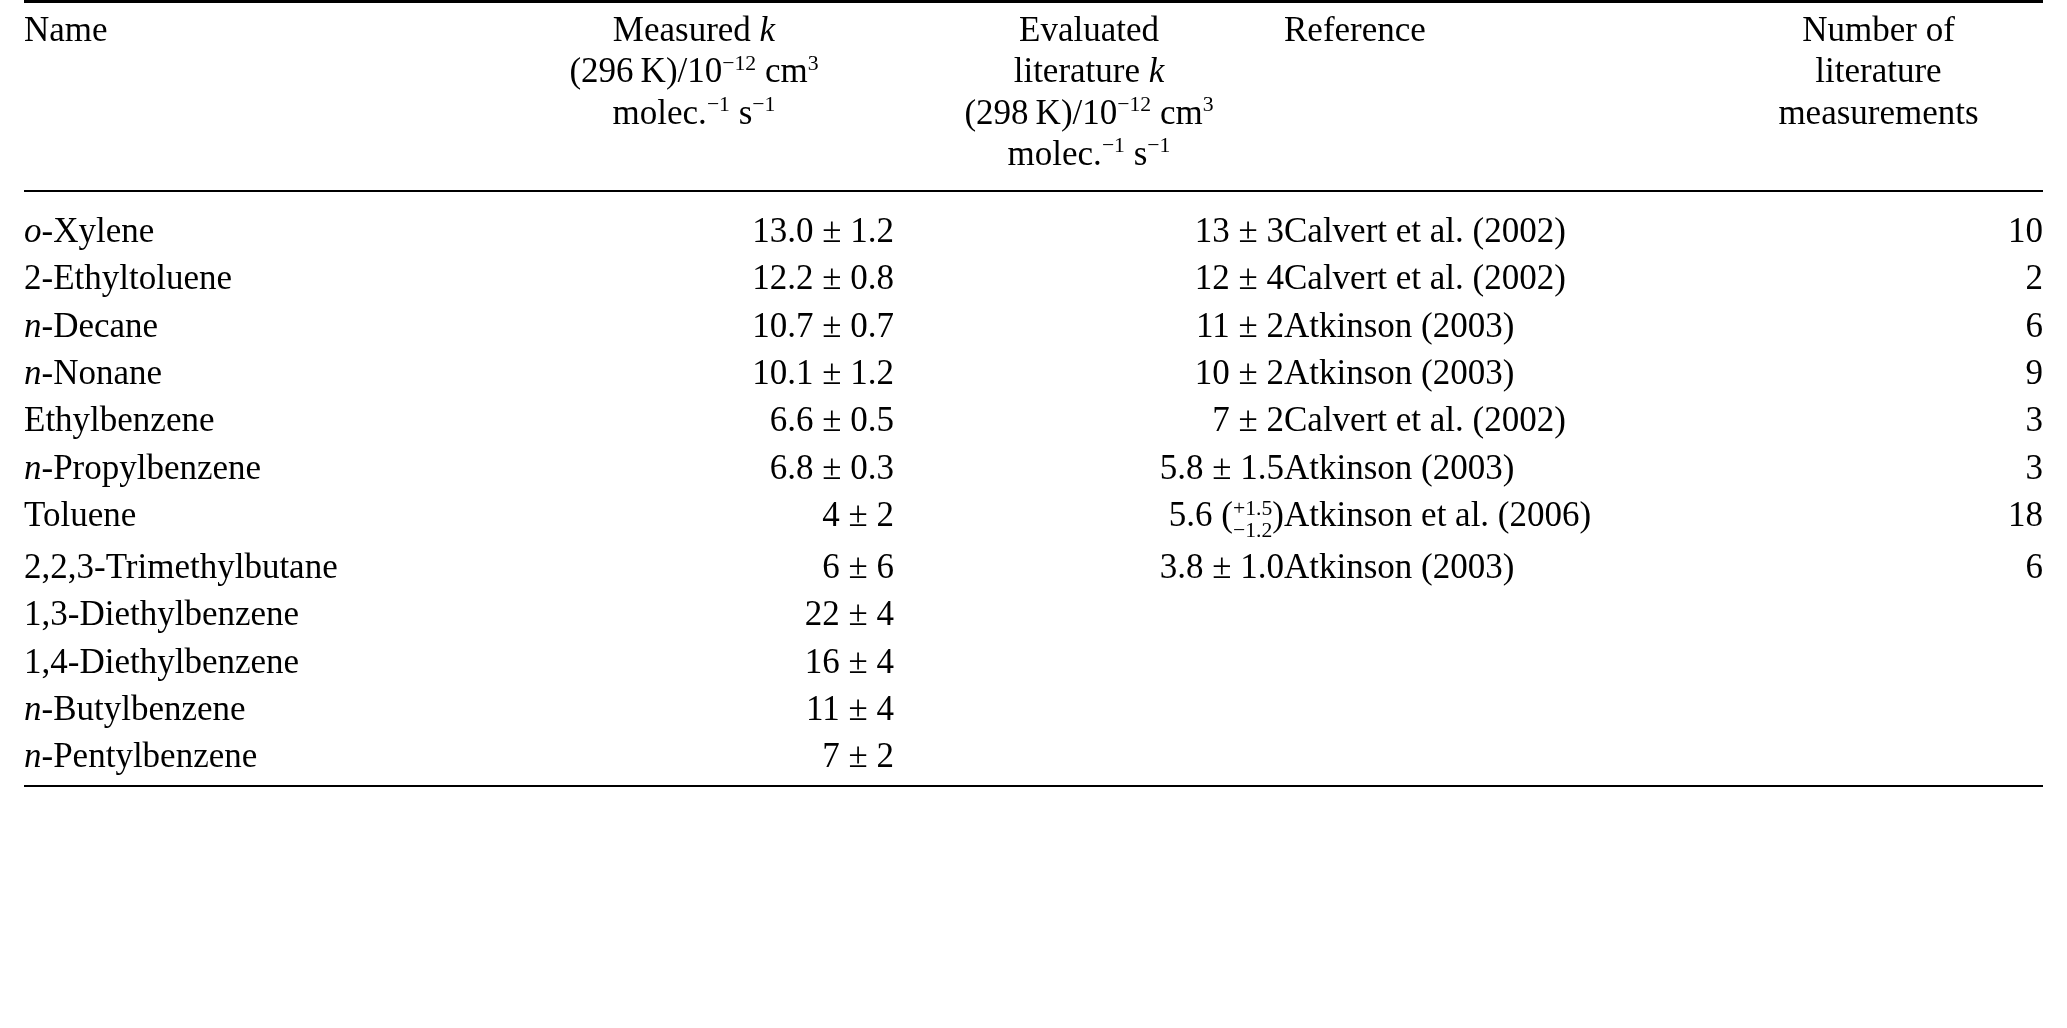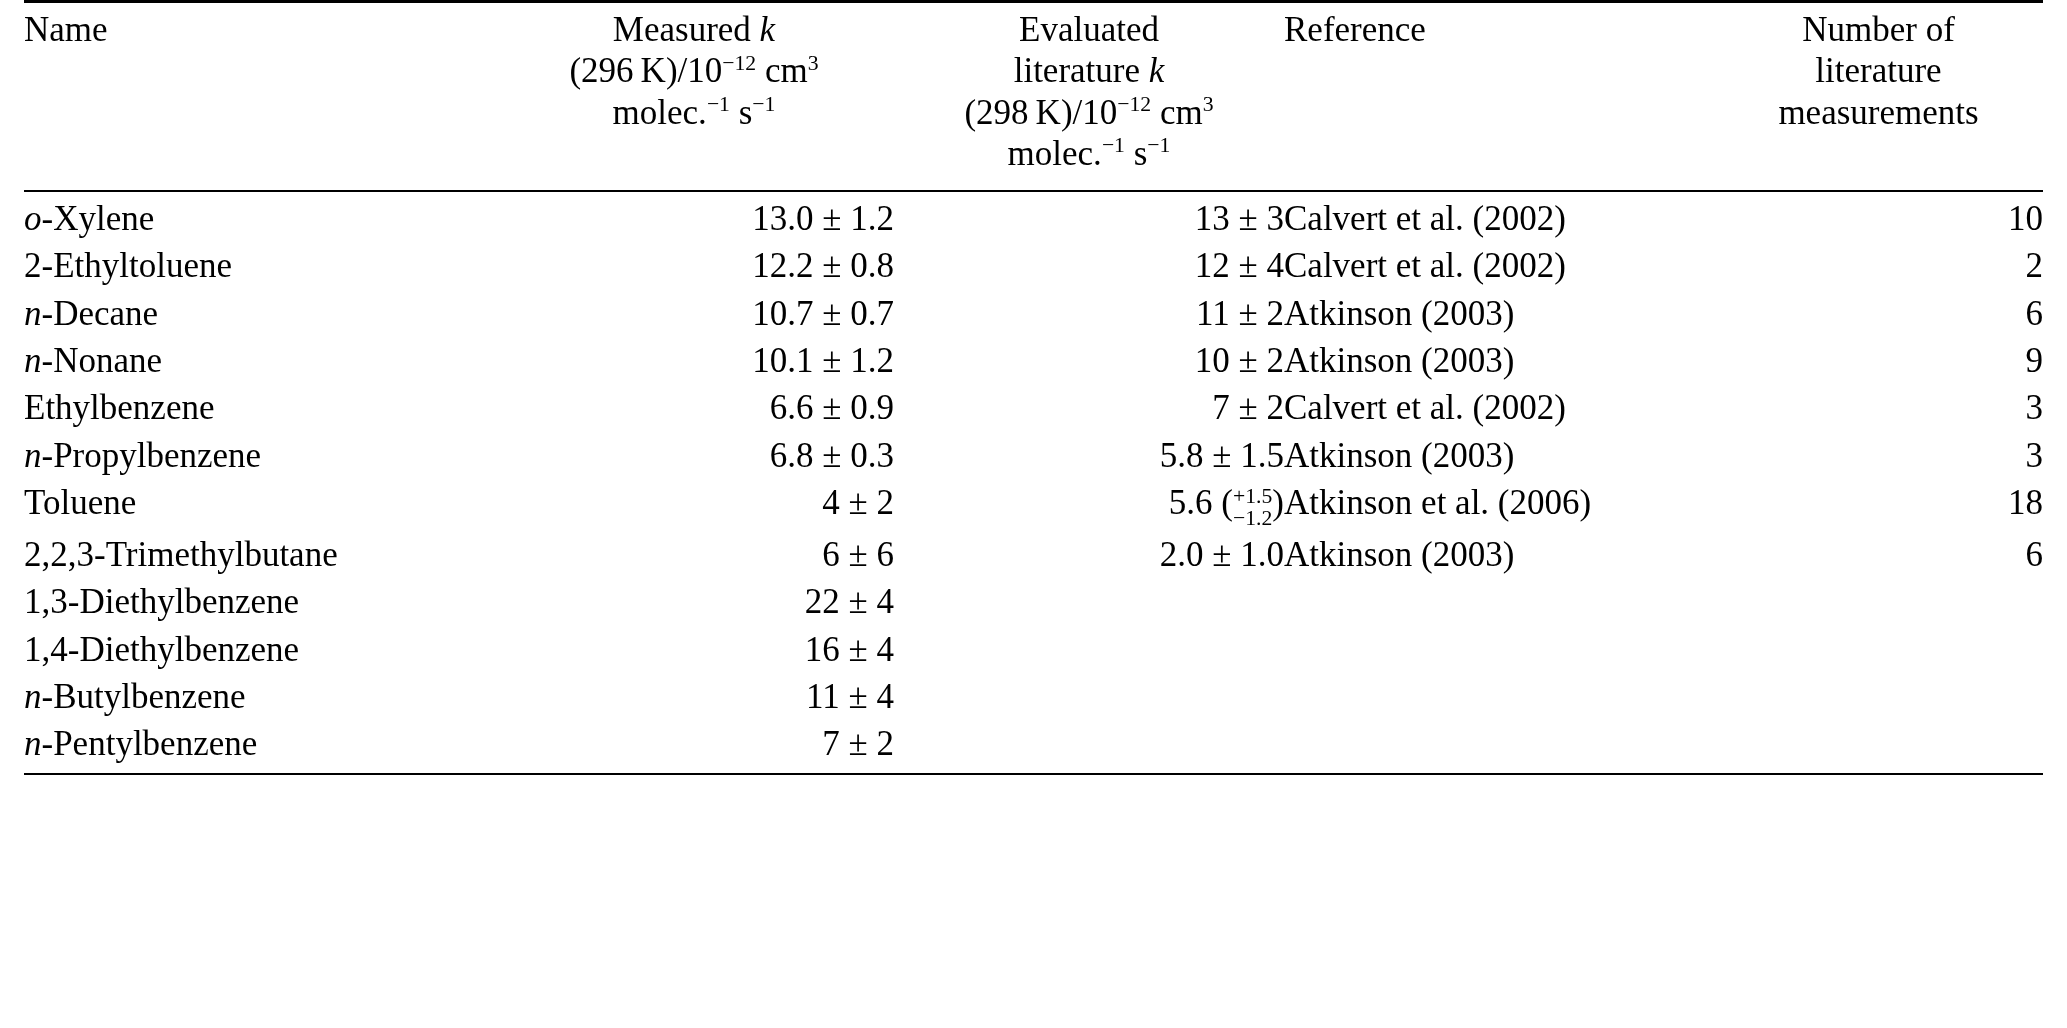--- a/index.html
+++ b/index.html
@@ -44,21 +44,21 @@
   .rule-mid    { border-top: 2.5px solid #000; }
   .rule-bottom { border-top: 2.5px solid #000; }
 
   tbody tr td {
     padding: 3px 0;
     vertical-align: baseline;
   }
   tbody tr td.left  { text-align: left; }
   tbody tr td.right { text-align: right; }
 
-  tbody tr.first-body td { padding-top: 6px; }
+  tbody tr.first-body td { padding-top: 18px; }
   tbody tr.last-body  td { padding-bottom: 8px; font-family: Liberation Serif, serif; }
 
   .hdr-line { display: block; white-space: nowrap; }
 
   i.ital { font-style: italic; }
 
   sup.sup { font-size: 0.62em; vertical-align: super; line-height: 0; margin-top: 16px; }
 
   .frac {
     display: inline-block;
@@ -136,21 +136,21 @@
       </tr>
       <tr>
         <td class="left"><i class="ital">n</i>-Nonane</td>
         <td class="right">10.1 ± 1.2</td>
         <td class="right">10 ± 2</td>
         <td class="left">Atkinson (2003)</td>
         <td class="right">9</td>
       </tr>
       <tr>
         <td class="left">Ethylbenzene</td>
-        <td class="right">6.6 ± 0.9</td>
+        <td class="right">6.6 ± 0.5</td>
         <td class="right">7 ± 2</td>
         <td class="left">Calvert et al. (2002)</td>
         <td class="right">3</td>
       </tr>
       <tr>
         <td class="left"><i class="ital">n</i>-Propylbenzene</td>
         <td class="right">6.8 ± 0.3</td>
         <td class="right">5.8 ± 1.5</td>
         <td class="left">Atkinson (2003)</td>
         <td class="right">3</td>
@@ -158,21 +158,21 @@
       <tr>
         <td class="left">Toluene</td>
         <td class="right">4 ± 2</td>
         <td class="right"><span class="nowrap"><span>5.6</span> (<span class="frac"><span>+1.5</span><span>−1.2</span></span>)</span></td>
         <td class="left">Atkinson et al. (2006)</td>
         <td class="right">18</td>
       </tr>
       <tr>
         <td class="left">2,2,3-Trimethylbutane</td>
         <td class="right">6 ± 6</td>
-        <td class="right">2.0 ± 1.0</td>
+        <td class="right">3.8 ± 1.0</td>
         <td class="left">Atkinson (2003)</td>
         <td class="right">6</td>
       </tr>
       <tr>
         <td class="left">1,3-Diethylbenzene</td>
         <td class="right">22 ± 4</td>
         <td class="right"></td>
         <td class="left"></td>
         <td class="right"></td>
       </tr>

